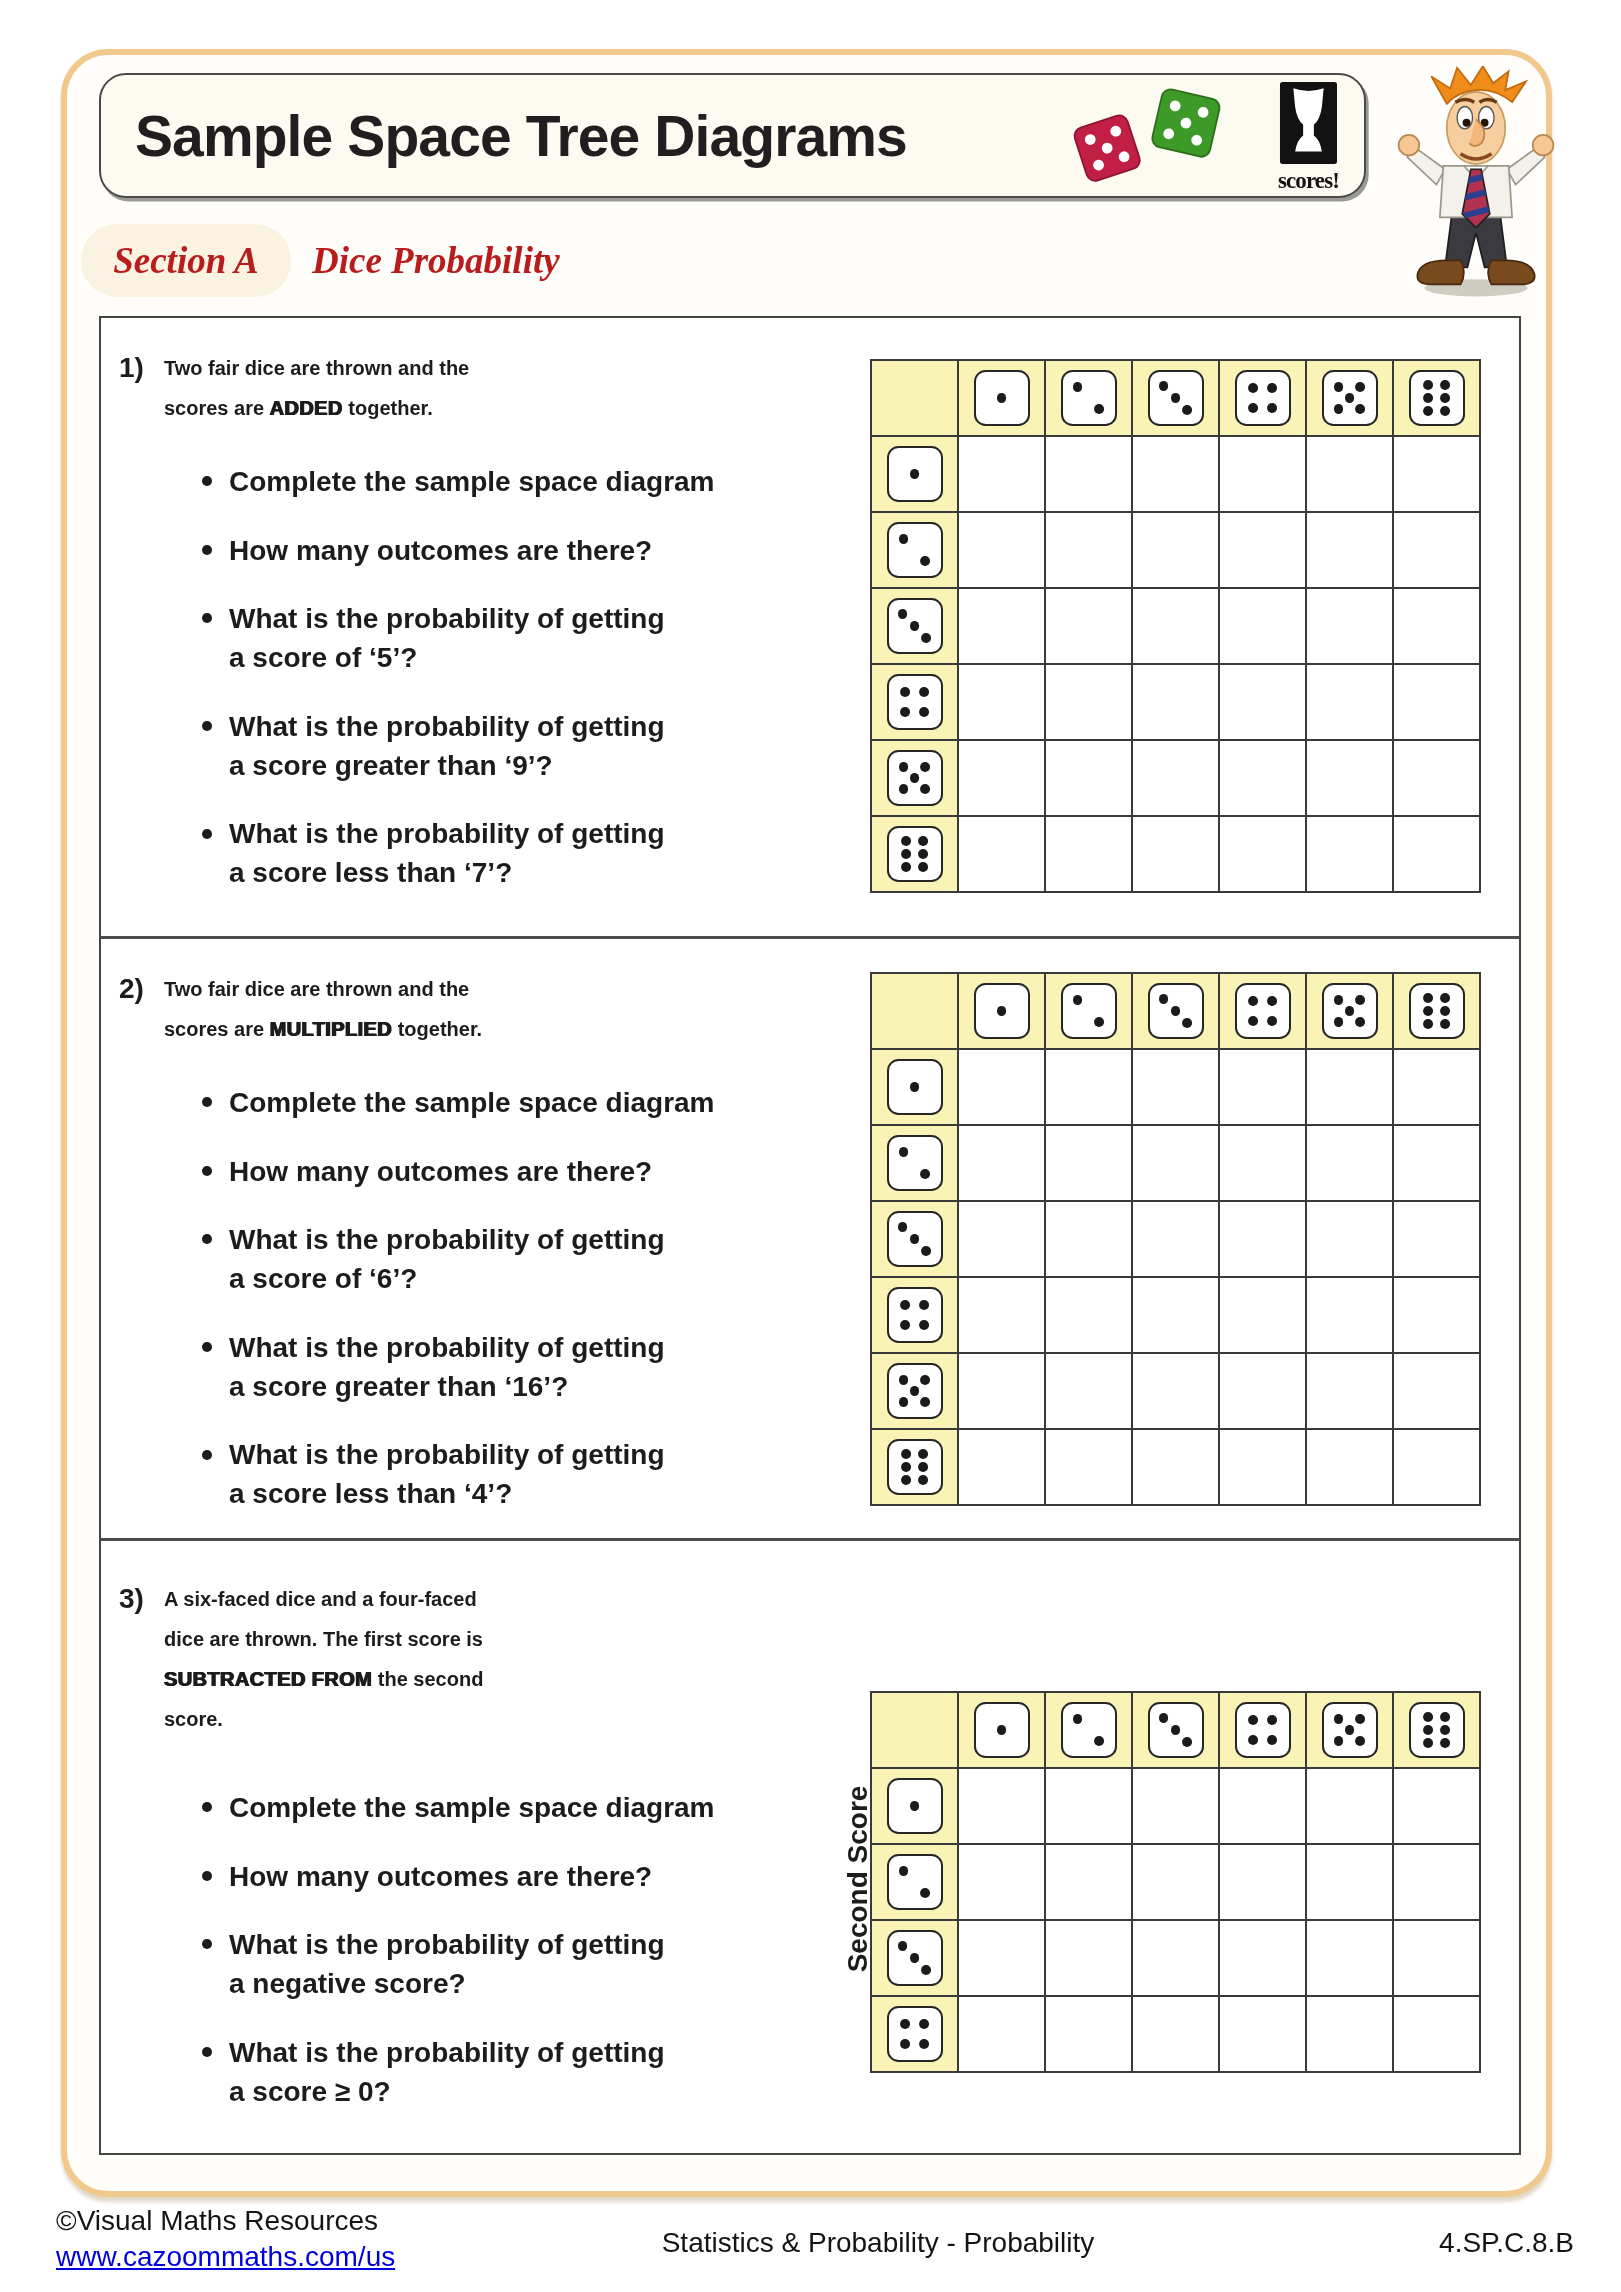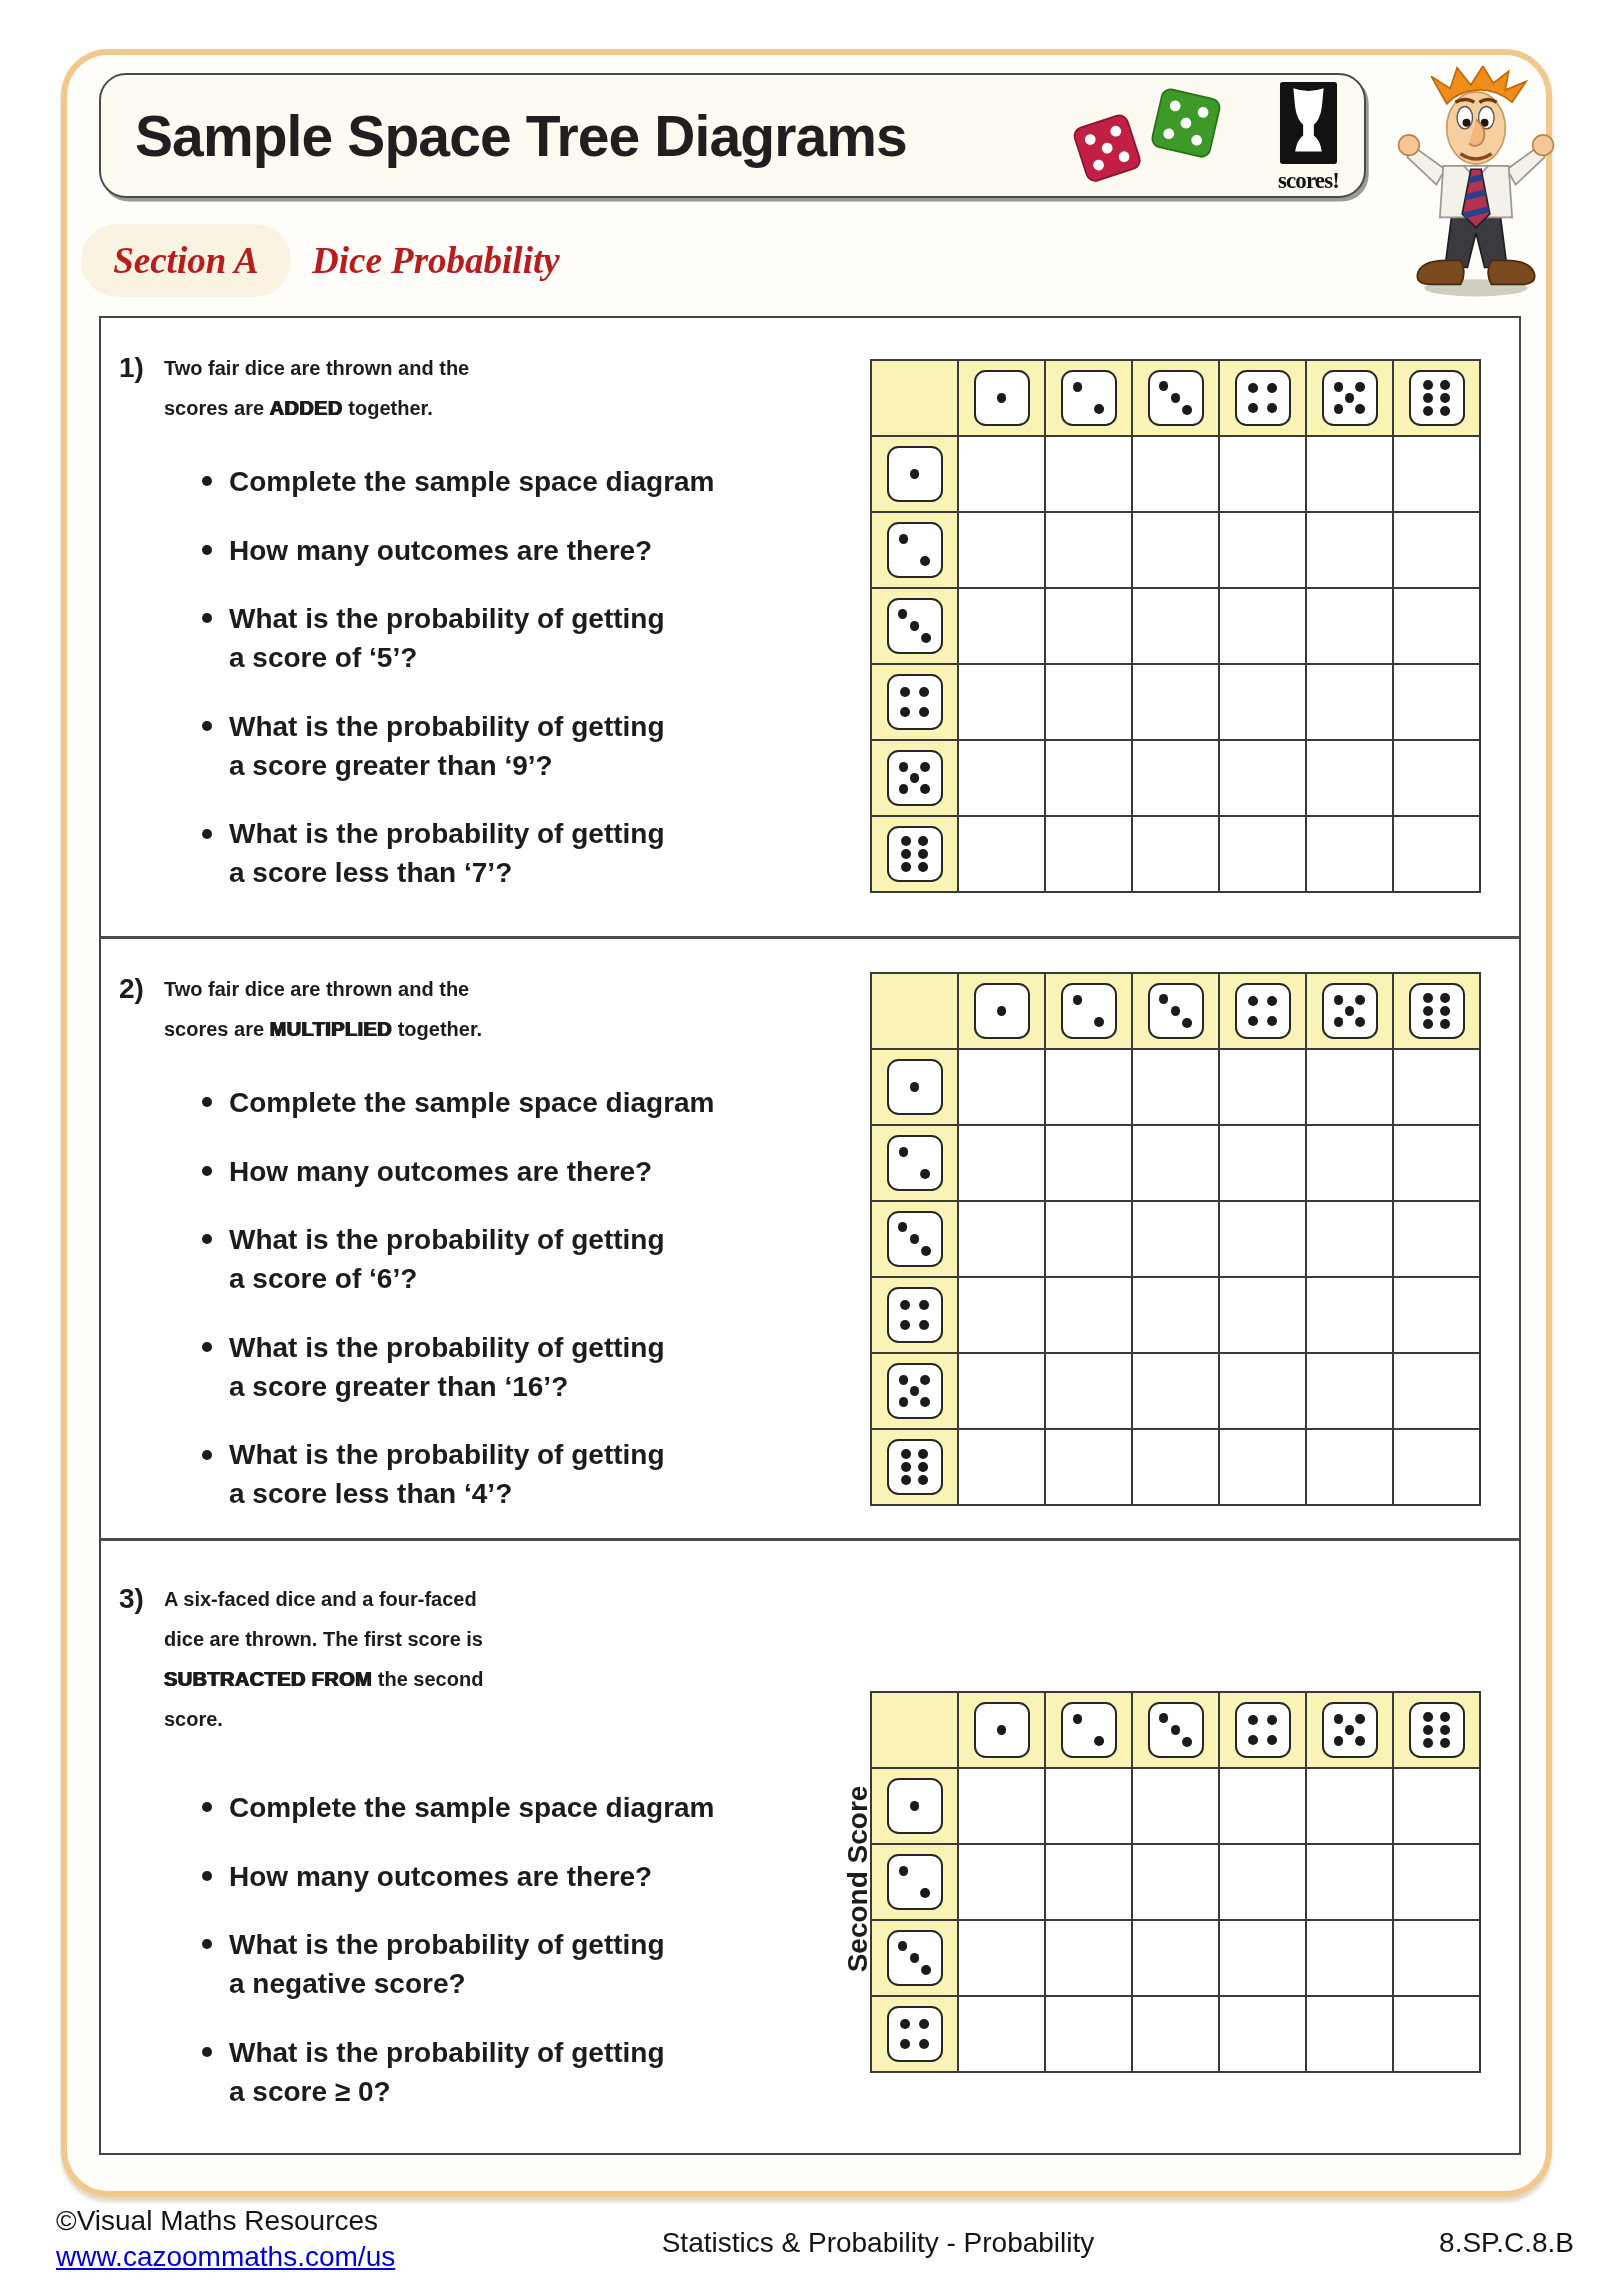--- a/index.html
+++ b/index.html
@@ -590,14 +590,14 @@
         <div class="cell"></div>
         <div class="cell"></div>
         <div class="cell"></div>
       </div>
   </section>
 </div>
 
 <div class="f-copy">©Visual Maths Resources</div>
 <a class="f-link" href="#">www.cazoommaths.com/us</a>
 <div class="f-center">Statistics &amp; Probability - Probability</div>
-<div class="f-code">8.SP.C.8.B</div>
+<div class="f-code">4.SP.C.8.B</div>
 
 
 </body></html>

